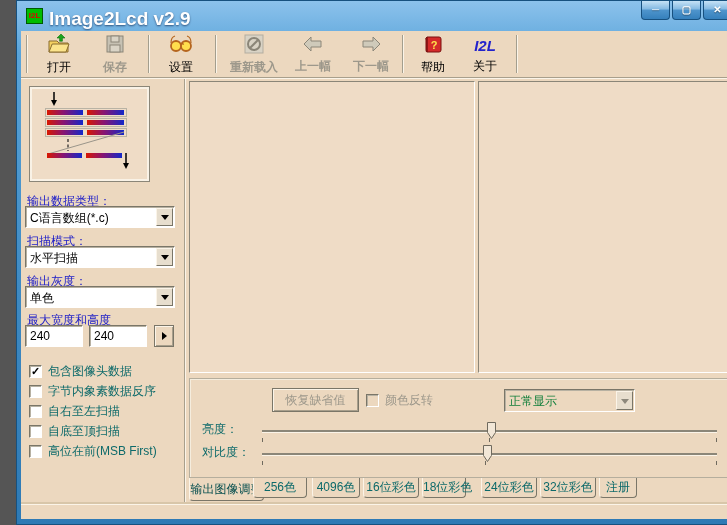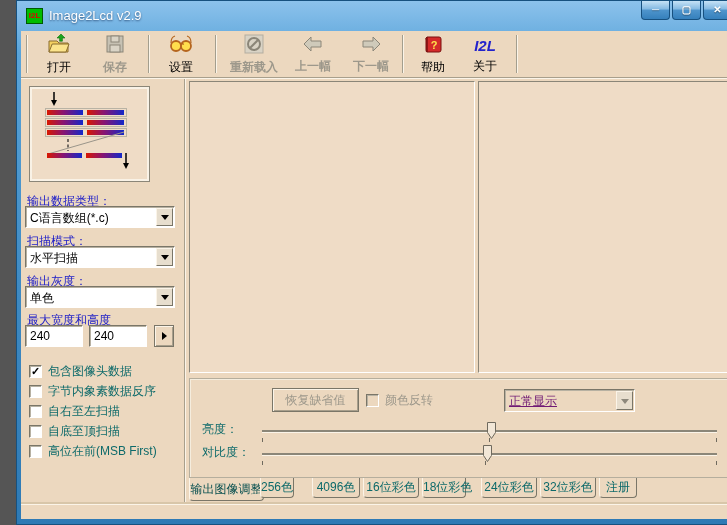--- a/index.html
+++ b/index.html
@@ -12,22 +12,22 @@
     margin-left:16px;
   }
   
   .titlebar{ position:absolute; left:0; top:0; width:727px; height:30px; }
   .app-icon{
     position:absolute; left:9px; top:7px; width:17px; height:16px;
     background:#00BC00; border:1px solid #005A00; color:#E10000;
     font-weight:bold; font-size:8px; line-height:14px; text-align:center;
   }
   .title{
-    position:absolute; left:32px; top:7px; color:#fff; font-weight:normal;
-    font-size:13px; text-shadow:0 1px 2px rgba(0,20,60,.6);
+    position:absolute; left:32px; top:7px; color:#fff; font-weight:bold;
+    font-size:19px; text-shadow:0 1px 2px rgba(0,20,60,.6);
   }
   .winbtns{ position:absolute; right:12px; top:0; display:flex; }
   .wbtn{
     width:29px; height:19px; margin-left:2px; text-align:center; line-height:17px;
     color:#fff; font-size:10px; font-weight:bold;
     background:linear-gradient(180deg,#C5E2F6 0%,#84B9E2 45%,#4F95CD 50%,#3580BC 100%);
     border:1px solid #17507F; border-top:none; border-radius:0 0 4px 4px;
     text-shadow:0 1px 1px rgba(0,0,0,.45); cursor:default;
   }
   
@@ -45,21 +45,21 @@
   
   .preview-box{ position:absolute; left:12px; top:85px; width:121px; height:96px;
     background:#EFDCC6; border:1px solid #8B8678; box-shadow:inset 0 0 0 2px #F9F2E6; }
   .slabel{ position:absolute; left:10px; color:#2121C8; white-space:nowrap;text-align:center; }
   .combo{ position:absolute; left:8px; width:150px; height:22px; background:#fff;
     border:1px solid; border-color:#7A7668 #FFF #FFF #7A7668; box-shadow:inset 1px 1px 0 #B7B1A2; }
   .combo-text{ position:absolute; left:4px; top:3px; color:#000; white-space:nowrap; }
   .combo-btn{ position:absolute; right:1px; top:1px; bottom:1px; width:17px;
     background:#E7DECE; border:1px solid; border-color:#FBF4E8 #7A7668 #7A7668 #FBF4E8; }
   .combo.dis{ background:#ECD8BF; }
-  .combo.dis .combo-text{ color:#701a75;text-decoration:underline; }
+  .combo.dis .combo-text{ color:#15803d; }
   .arr-down{ position:absolute; left:50%; top:50%; margin:-2px 0 0 -4px;
     border-left:4px solid transparent; border-right:4px solid transparent; border-top:5px solid #000; }
   .combo.dis .arr-down{ border-top-color:#8D887C; }
   .tin{ position:absolute; height:22px; background:#fff; border:1px solid;
     border-color:#7A7668 #FFF #FFF #7A7668; box-shadow:inset 1px 1px 0 #B7B1A2;
     font-family:"Liberation Sans",sans-serif; font-size:12px; padding-left:4px; color:#000; outline:none; }
   .spin-btn{ position:absolute; left:137px; top:324px; width:20px; height:22px;
     background:#ECD8BF; border:1px solid #7A7668; box-shadow:inset 1px 1px 0 #FBF4E8, inset -1px -1px 0 #A89F8C; }
   .arr-right{ position:absolute; left:50%; top:50%; margin:-4px 0 0 -2px;
     border-top:4px solid transparent; border-bottom:4px solid transparent; border-left:5px solid #000; }
@@ -309,21 +309,21 @@
   <div class="thumb" style="left:466px;top:444px">
     <svg width="9" height="17">
         <path d="M0.5 0.5 L8.5 0.5 L8.5 10.5 L4.5 16.5 L0.5 10.5 Z" fill="#F2E7D7" stroke="#6F6A5E"></path>
       </svg>
   </div>
   <div class="tick" style="left:245px;top:460px"></div>
   <div class="tick" style="left:468px;top:460px"></div>
   <div class="tick" style="left:699px;top:460px"></div>
 
   <div class="tab active" style="left:172px;width:75px">输出图像调整</div>
-  <div class="tab" style="left:243px;width:34px">256色</div>
+  <div class="tab" style="left:236px;width:54px">256色</div>
   <div class="tab" style="left:295px;width:48px">4096色</div>
   <div class="tab" style="left:346px;width:56px">16位彩色</div>
   <div class="tab" style="left:405px;width:44px">18位彩色</div>
   <div class="tab" style="left:464px;width:56px">24位彩色</div>
   <div class="tab" style="left:523px;width:56px">32位彩色</div>
   <div class="tab" style="left:582px;width:38px">注册</div>
 
   <div class="statusbar"></div>
 
 </div>

